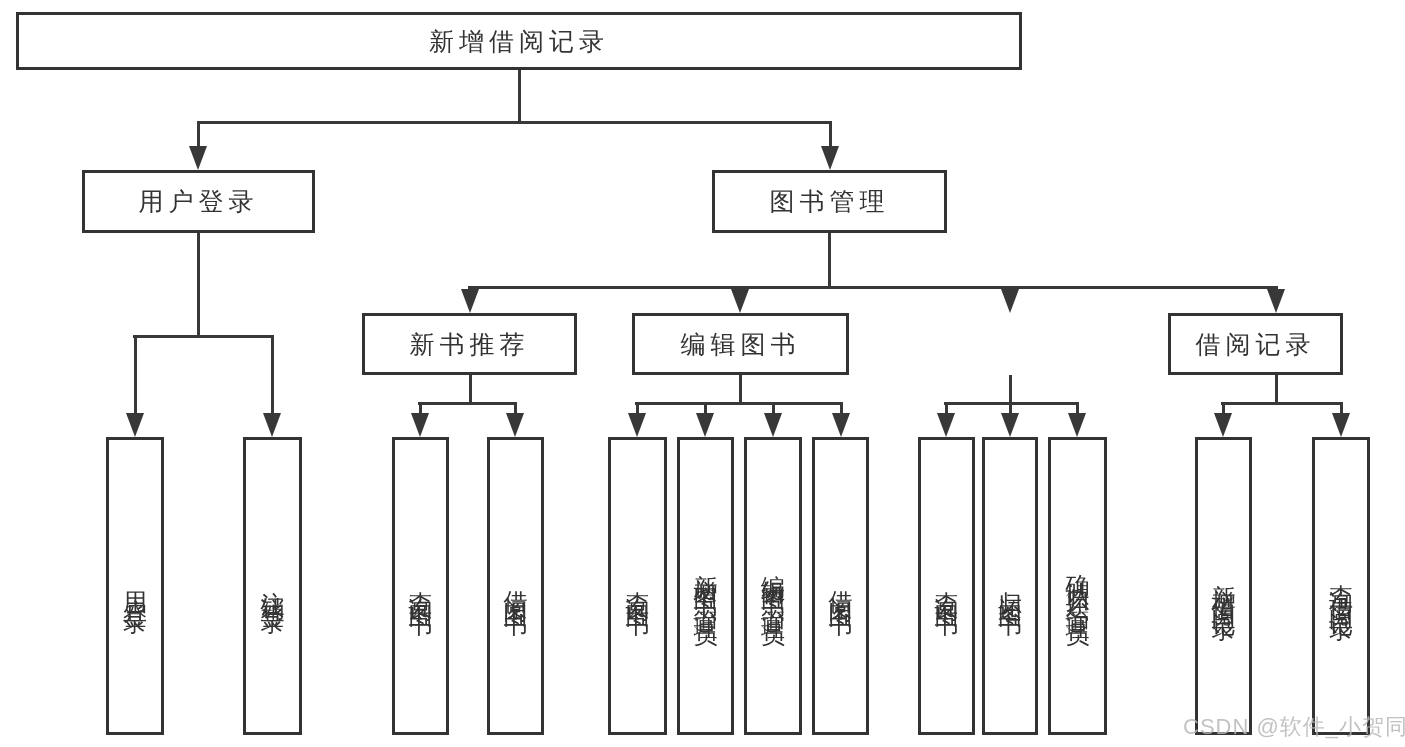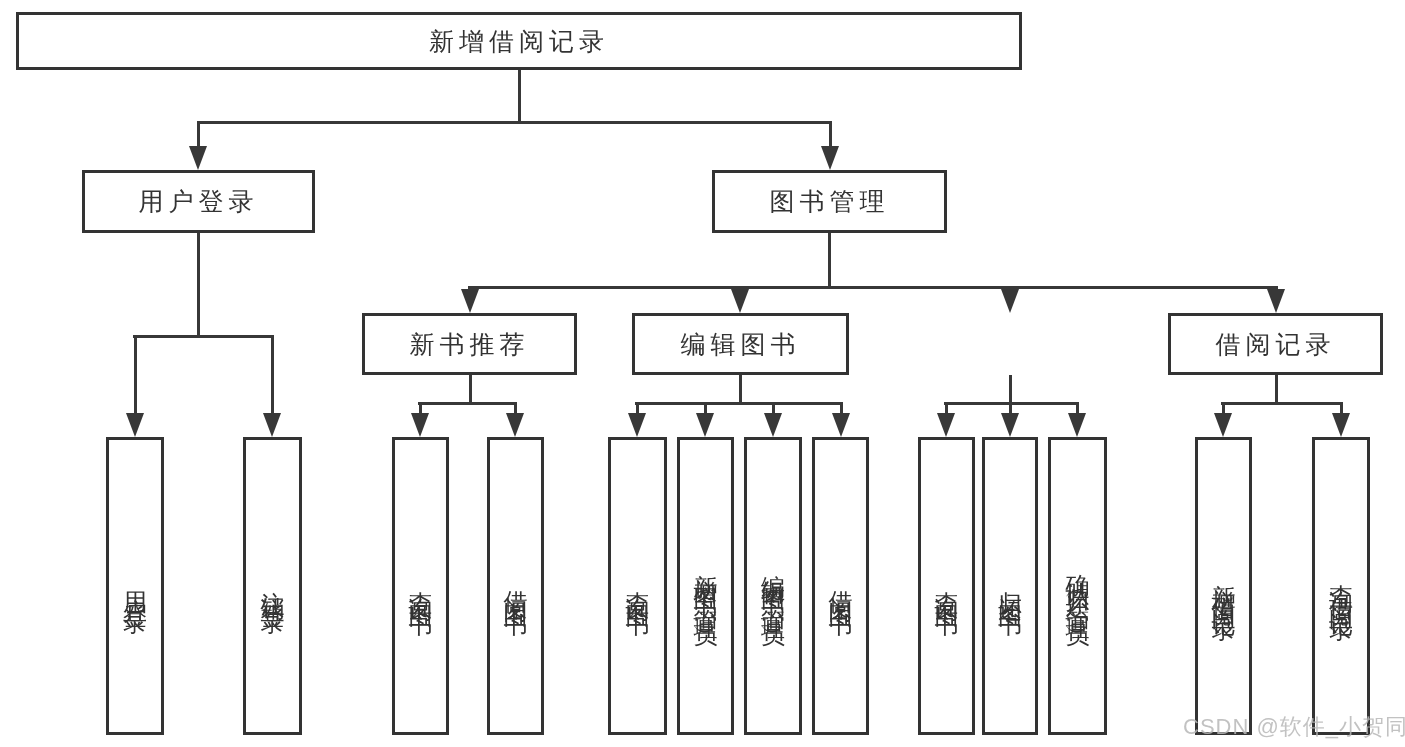--- a/index.html
+++ b/index.html
@@ -103,21 +103,21 @@
 
   <div class="node hnode" style="left:362px;top:313px;width:215px;height:62px;">
     <span>新书推荐</span>
   </div>
 
   <div class="node hnode" style="left:632px;top:313px;width:217px;height:62px;">
     <span>编辑图书</span>
   </div>
 
 
-  <div class="node hnode" style="left:1168px;top:313px;width:215px;height:62px;">
+  <div class="node hnode" style="left:1168px;top:313px;width:175px;height:62px;">
     <span>借阅记录</span>
   </div>
 
   <div class="node vnode" style="left:106px;top:437px;width:58px;height:298px;">
     <span>用户登录</span>
   </div>
   <div class="node vnode" style="left:243px;top:437px;width:59px;height:298px;">
     <span>注销登录</span>
   </div>
 

